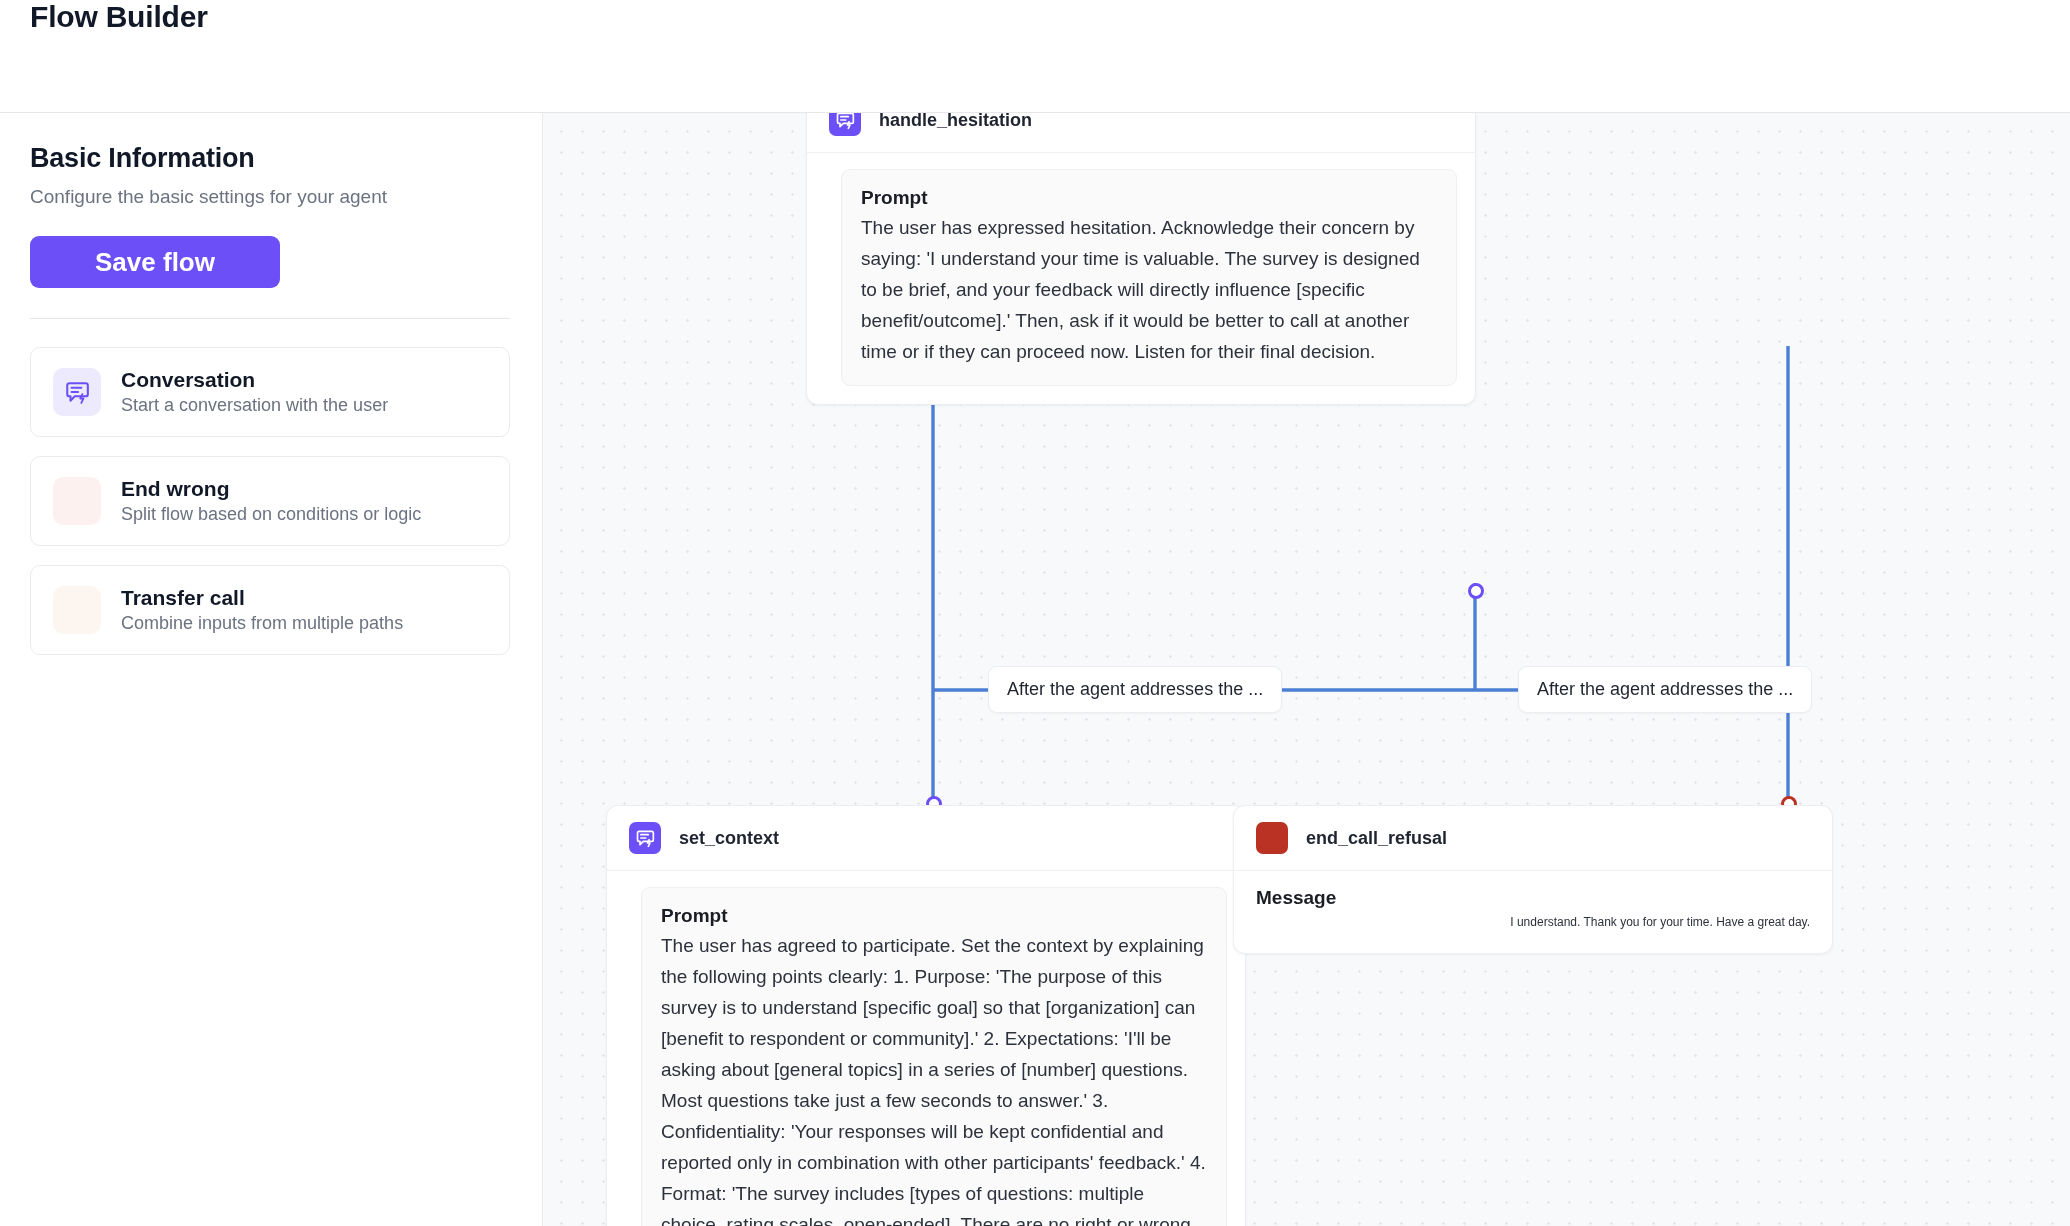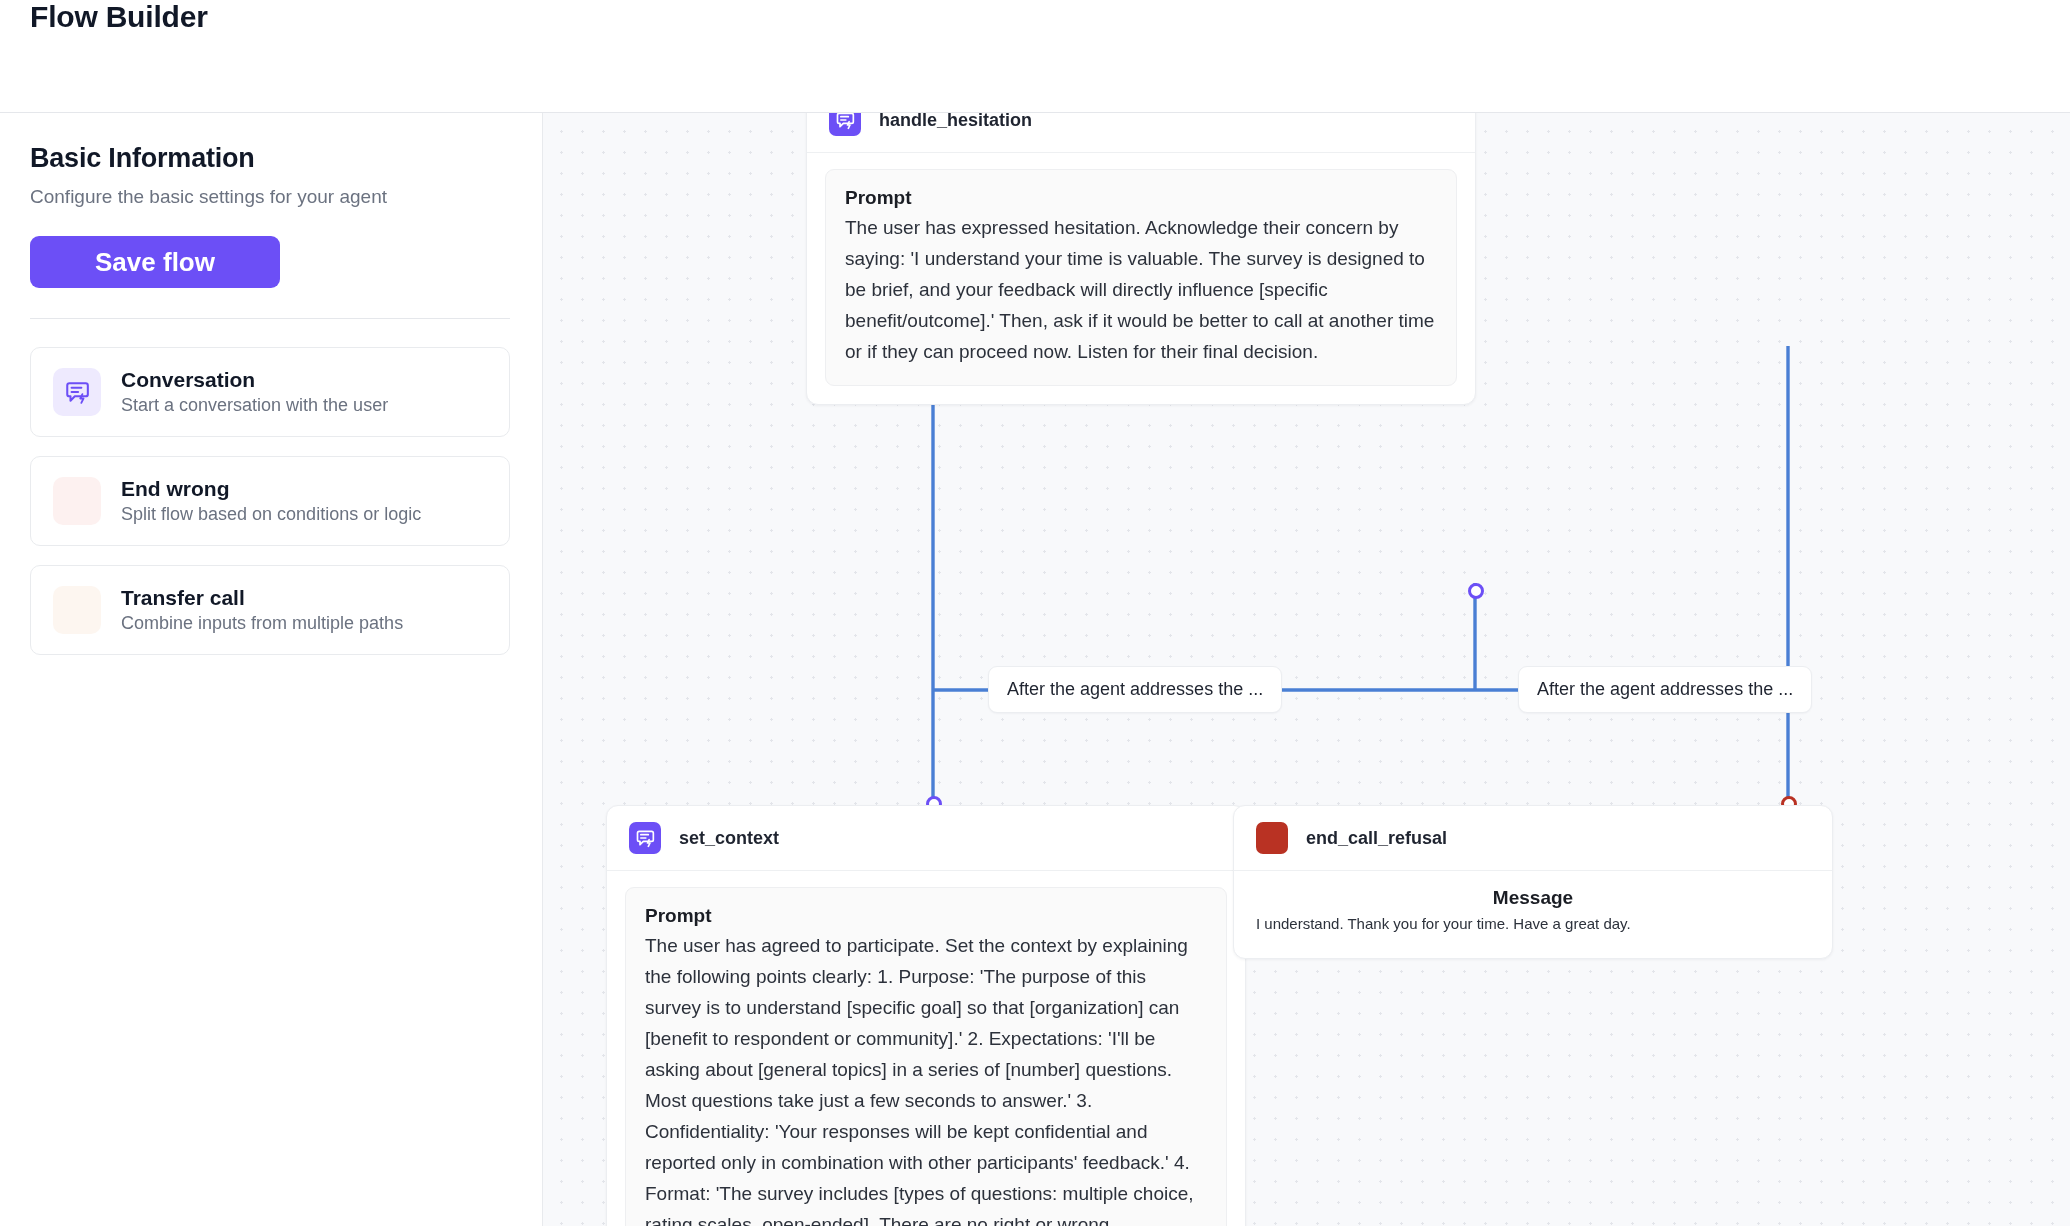--- a/index.html
+++ b/index.html
@@ -121,30 +121,31 @@
   .ic-red    { background: #b93223; }
   .fnode-title {
     font-size: 18px; font-weight: 600; color: #1f2430;
   }
   .fnode-body { padding: 16px 18px 18px 18px; }
   .prompt-box {
     background: #fafafa;
     border: 1px solid #eeeff1;
     border-radius: 9px;
     padding: 17px 19px;
+    margin-left: 16px;
   }
   .field-label {
     font-size: 19px; font-weight: 700; color: #1a1d24;
     margin-bottom: 4px;
   }
   .field-text {
     font-size: 19px; color: #2c313b; line-height: 1.63;
   }
-  .msg-label { font-size: 19px; font-weight: 700; color: #1a1d24; margin-bottom: 4px; text-align: center; }
-  .msg-text  { font-size: 15px; color: #2c313b; line-height: 1.5; }
+  .msg-label { font-size: 19px; font-weight: 700; color: #1a1d24; margin-bottom: 4px; }
+  .msg-text  { font-size: 12px; color: #2c313b; line-height: 1.5; text-align: right; }
 
   
   .edge-label {
     position: absolute;
     background: #ffffff;
     border: 1px solid #eceef1;
     border-radius: 9px;
     padding: 12px 18px;
     font-size: 18px;
     color: #1f2430;

